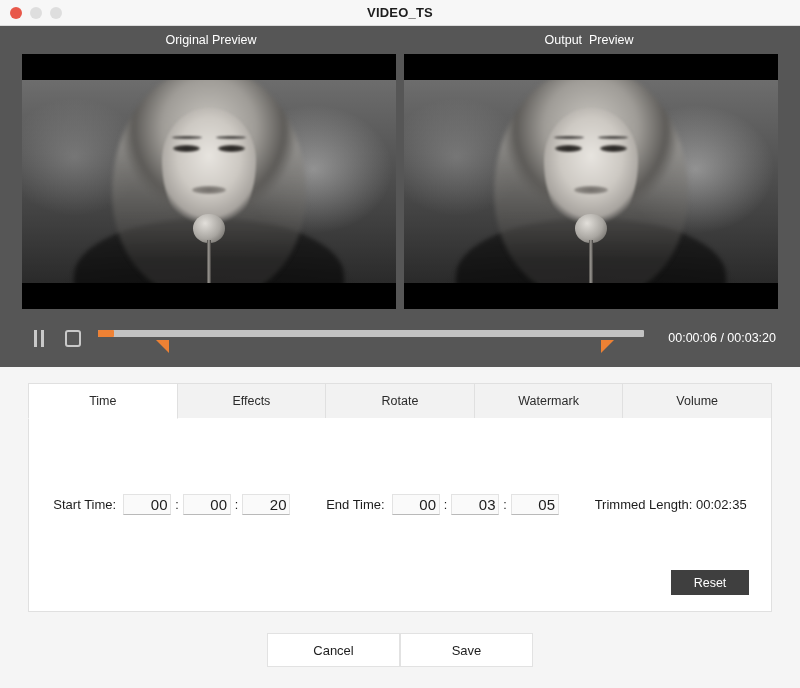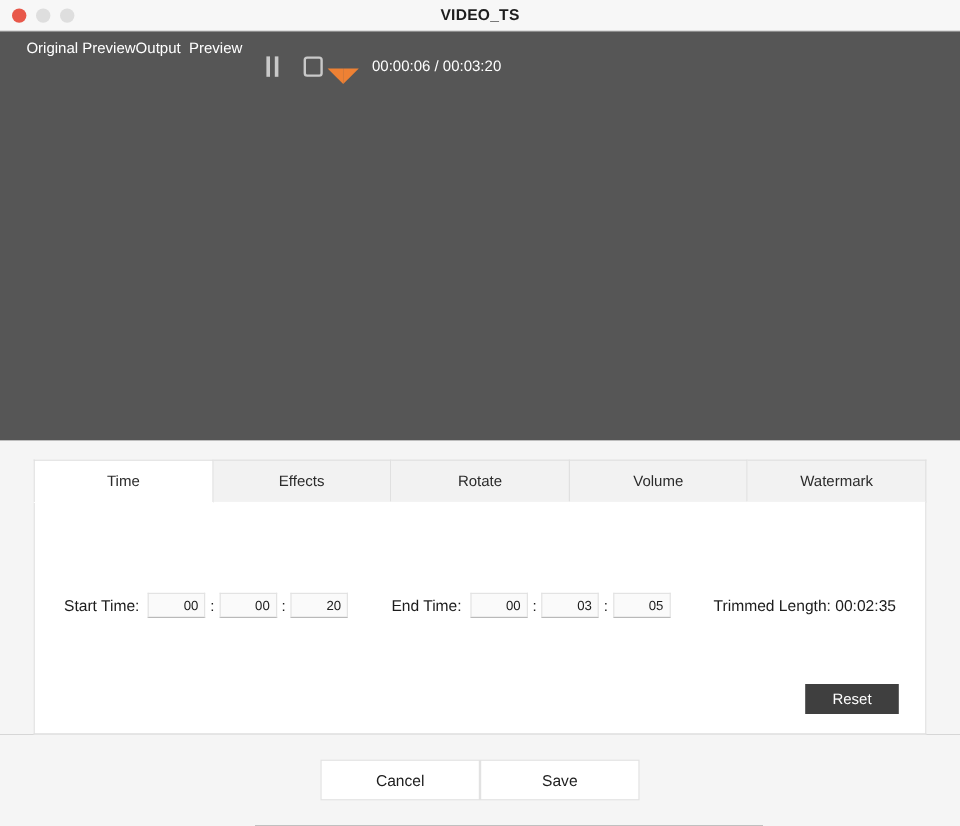--- a/index.html
+++ b/index.html
@@ -10,21 +10,21 @@
     overflow: hidden;
     font-family: "Liberation Sans", sans-serif;
     background: #f5f5f5;
   }
 
   .window {
     width: 800px;
     height: 688px;
     display: flex;
     flex-direction: column;
-    background: #737373;
+    background: #7f1d1d;
   }
 
   
   .titlebar {
     height: 26px;
     background: #f7f7f7;
     border-bottom: 1px solid #dcdcdc;
     display: flex;
     align-items: center;
     position: relative;
@@ -51,20 +51,21 @@
     pointer-events: none;
   }
 
   
   .preview-area {
     background: #565656;
     padding: 0 22px;
     flex: none;
     height: 341px;
     display: flex;
+    flex-direction: column;
   }
   .preview-labels {
     display: flex;
     height: 28px;
     align-items: center;
   }
   .preview-label {
     flex: 1;
     text-align: center;
     color: #ffffff;
@@ -311,21 +312,21 @@
   .time-group { display: flex; align-items: center; gap: 4px; }
   .time-box {
     width: 48px;
     height: 21px;
     background: #fafafa;
     border: 1px solid #e3e3e3;
     border-bottom-color: #b9b9b9;
     display: flex;
     align-items: center;
     justify-content: center;
-    font-size: 11px;
+    font-size: 15px;
     color: #1d1d1d;
     cursor: text;
     padding-left: 24px;
   }
   .colon { font-size: 12.5px; color: #1d1d1d; }
   .gap-lg { width: 36px; }
   .trimmed {
     font-size: 13px;
     color: #1d1d1d;
     white-space: nowrap;
@@ -452,22 +453,22 @@
 
       <div class="timecode">00:00:06 / 00:03:20</div>
     </div>
   </div>
 
   <div class="lower">
     <div class="tabs">
       <div class="tab active">Time</div>
       <div class="tab">Effects</div>
       <div class="tab">Rotate</div>
+      <div class="tab">Watermark</div>
       <div class="tab">Volume</div>
-      <div class="tab">Watermark</div>
     </div>
 
     <div class="panel">
       <div class="trim-row">
 
         <span class="field-label">Start Time:</span>
         <span class="time-group">
           <span class="time-box">00</span>
           <span class="colon">:</span>
           <span class="time-box">00</span>

